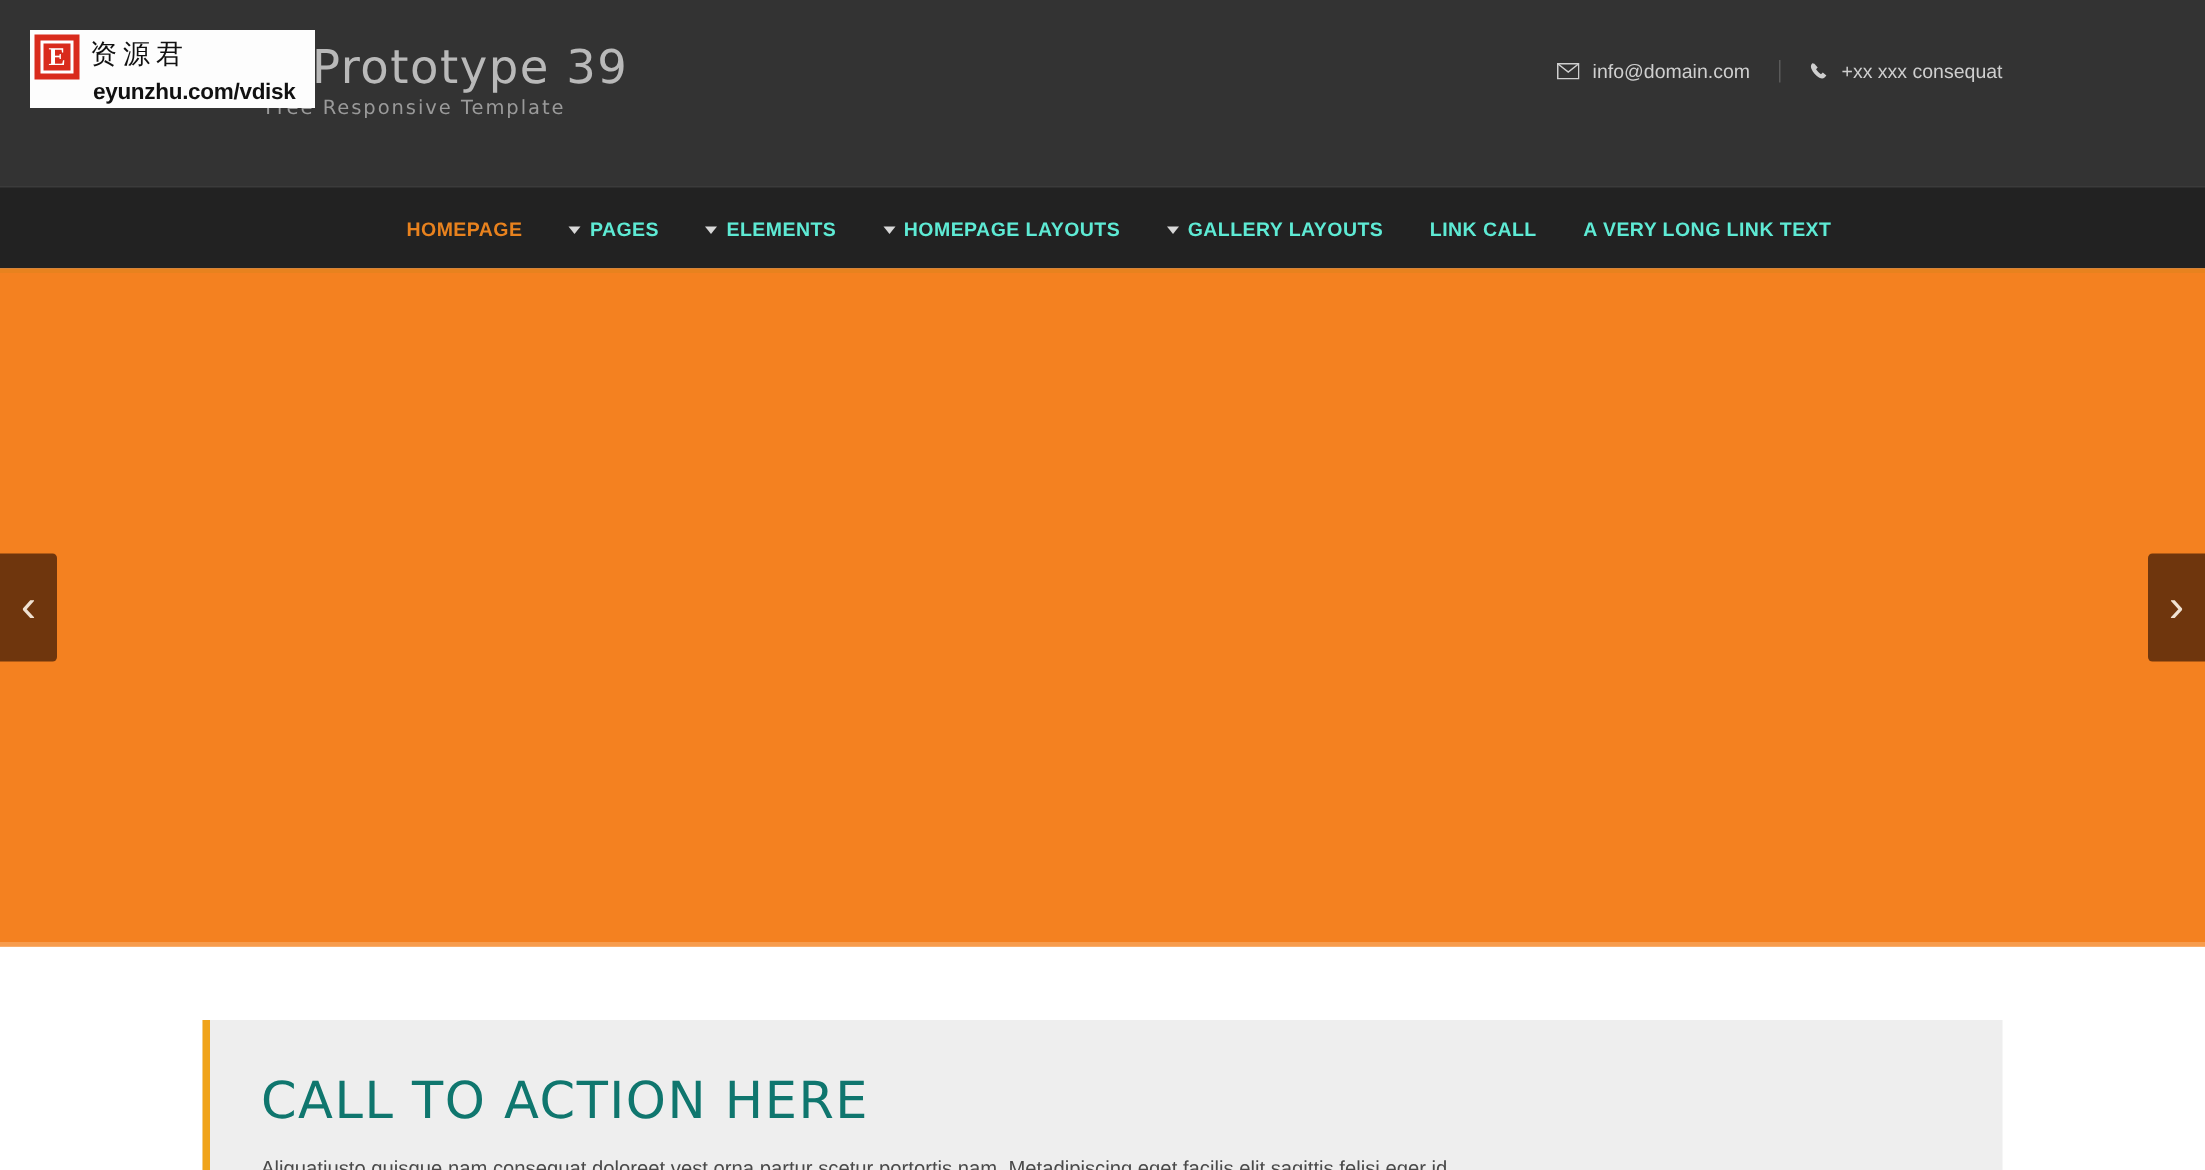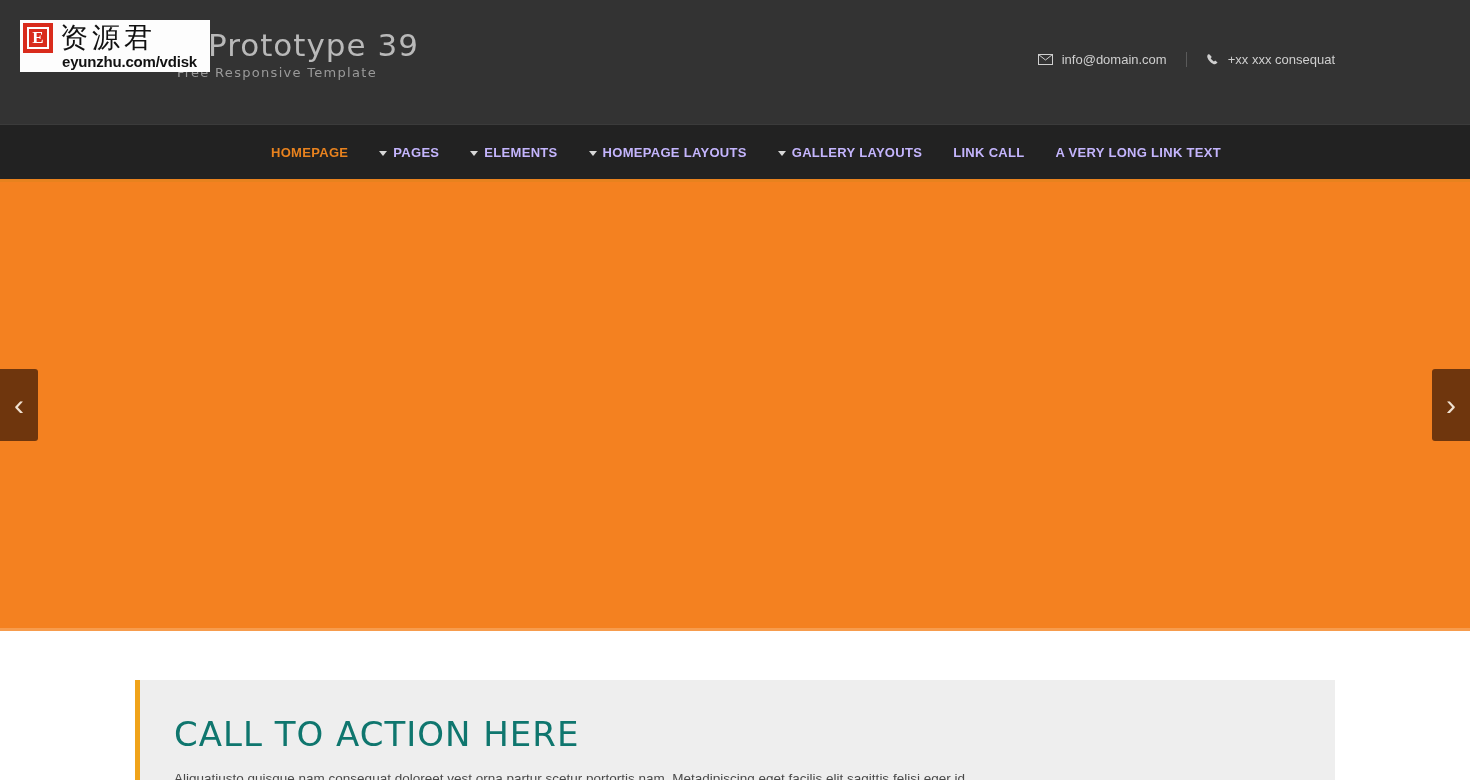--- a/index.html
+++ b/index.html
@@ -42,21 +42,21 @@
     letter-spacing:1.3px;
     color:#9a9a9a;
     margin-top:1px;
     text-align:center;
     white-space:nowrap;
   }
 
   .header-contact {
     position:absolute;
     right:0;
-    top:52px;
+    top:40px;
     display:flex;
     align-items:center;
     color:#cfcfcf;
     font-size:13px;
     white-space:nowrap;
   }
   .contact-item {
     display:flex;
     align-items:center;
     gap:9px;
@@ -102,22 +102,22 @@
     display:flex;
     align-items:center;
     justify-content:center;
     font-family:"Liberation Serif", serif;
     font-weight:bold;
     font-size:17px;
     color:#ffffff;
     line-height:1;
   }
   .wm-cn {
-    font-family:Liberation Sans, sans-serif;
-    font-size:28px;
+    font-family:Liberation Mono, monospace;
+    font-size:18px;
     color:#111;
     letter-spacing:4px;
     line-height:1;
     white-space:nowrap;
   }
   .wm-url {
     font-family:"Liberation Sans", sans-serif;
     font-weight:bold;
     font-size:15px;
     color:#111;
@@ -139,21 +139,21 @@
     height:100%;
     display:flex;
     align-items:center;
     padding-left:136px;
     text-align:right;
   }
   .nav-item {
     display:flex;
     align-items:center;
     gap:6px;
-    color:#c4b5fd;
+    color:#5eead4;
     font-size:13px;
     font-weight:bold;
     letter-spacing:0.3px;
     white-space:nowrap;
     cursor:pointer;
     margin-right:31px;
   }
   .nav-item.active { color:#e8821e; }
   .caret {
     width:0; height:0;

